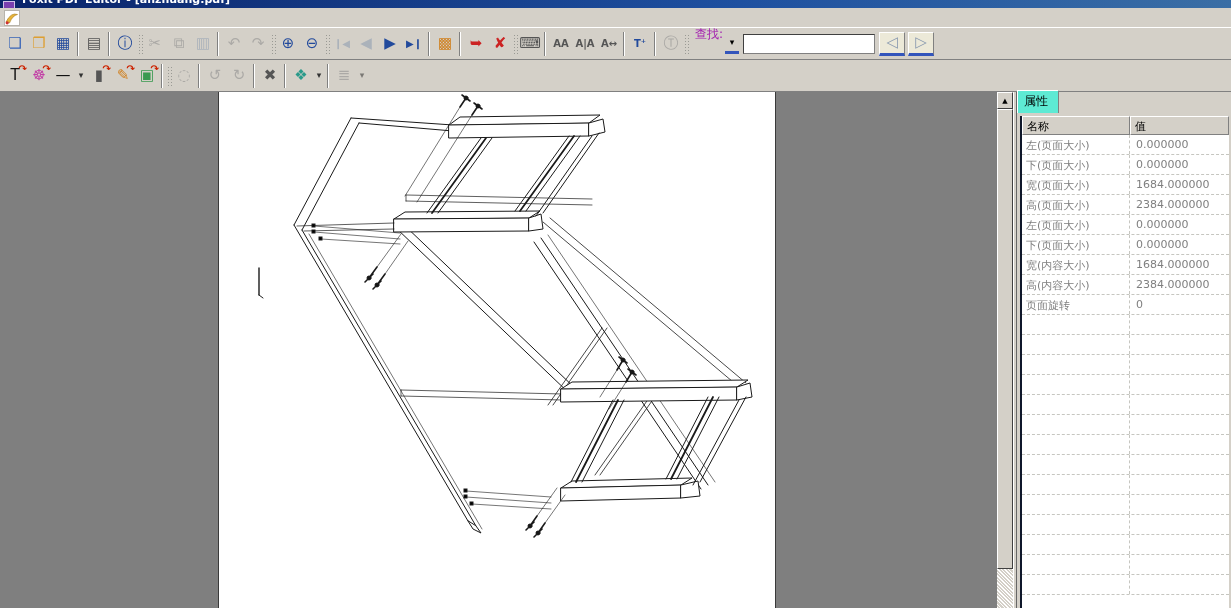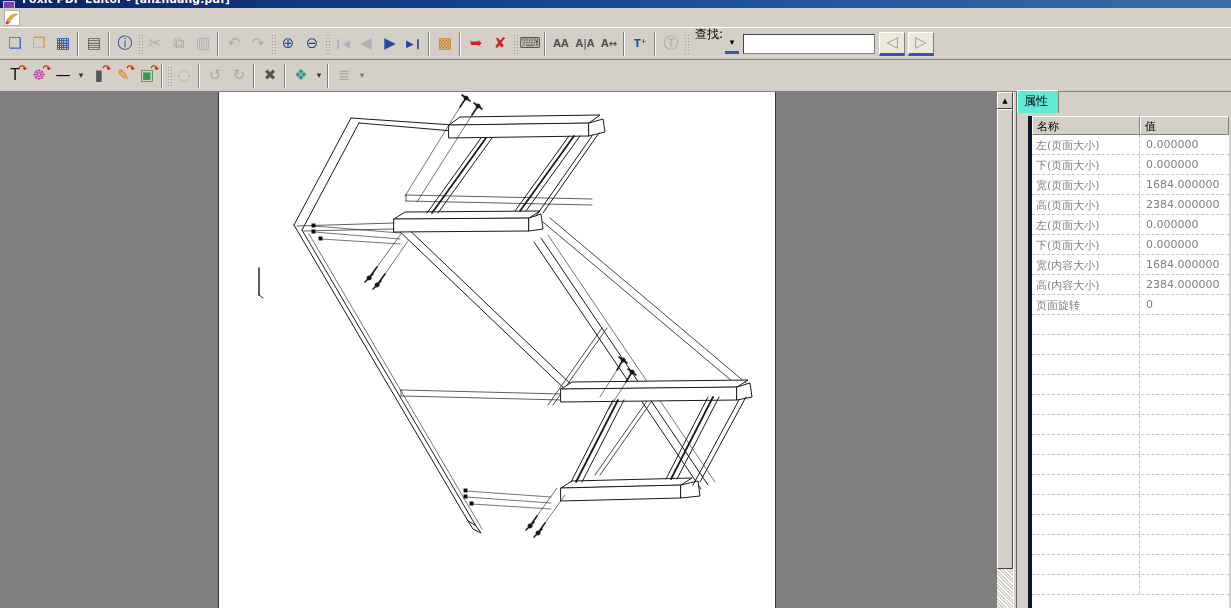--- a/index.html
+++ b/index.html
@@ -39,21 +39,21 @@
   .redarrow::after { content:"↷"; position:absolute; top:-1px; right:0; color:#cc2200;
     font-size:10px; font-weight:bold; }
   .bluebar { border-bottom:3px solid #3355bb !important; }
   .raisedbtn { background:#ece9d8; border-top:1px solid #fff; border-left:1px solid #fff;
     border-right:1px solid #808080; border-bottom:1px solid #808080; }
   .c-blue{color:#3a66b8}.c-dblue{color:#224a9c}.c-yellow{color:#dd9f33}.c-gray{color:#8b8b8b}
   .c-dgray{color:#555}.c-red{color:#cc2222}.c-mag{color:#c23fa6}.c-green{color:#3a9a50}
   .c-teal{color:#2a9a8a}.c-black{color:#111}.c-orange{color:#d08020}.c-slate{color:#8a9ab0}
 
   .findwrap { display:flex; align-items:center; margin-left:2px; }
-  .findlabel { margin:0 2px 18px 4px; color:#000000; }
+  .findlabel { margin:0 2px 18px 4px; color:#a21caf; }
   .finddd { width:14px; height:20px; display:flex; align-items:center; justify-content:center;
     font-size:9px; border-bottom:3px solid #3355bb; }
   .findinput { width:132px; height:20px; border:1px solid #808080; border-top:1px solid #404040;
     border-left:1px solid #404040; background:#fff; margin:0 4px; font-size:11px; padding:0 3px; }
   .findnav { width:26px; height:24px; margin-right:3px; display:flex; align-items:center;
     justify-content:center; }
 
   
   .main { display:flex; height:516px; position:relative; }
   .workspace { width:997px; height:516px; background:#7f7f7f; position:relative; overflow:hidden; }
@@ -75,22 +75,22 @@
   .panel { width:215px; height:516px; background:#d4d0c8; border-left:1px solid #666;
     display:flex; flex-direction:column; font-size:11px; }
   .cap-row { height:21px; display:flex; align-items:flex-end; }
   .cap-tab { padding:2px 10px 3px 6px; background:#5eead4; border-top:1px solid #fff;
     border-left:1px solid #fff; border-right:1px solid #808080; font-size:12px; color:#000; }
   .tab-row { height:21px; display:flex; align-items:flex-end; border-bottom:1px solid #808080;
     padding-left:2px; }
   .tab { padding:2px 12px 3px 8px; background:#d4d0c8; border-top:1px solid #fff;
     border-left:1px solid #fff; border-right:1px solid #808080; border-bottom:1px solid #d4d0c8;
     margin-bottom:-1px; color:#000; }
-  .grid { flex:1; display:flex; flex-direction:column; background:#fff; margin:3px 2px 0 11px;
-    border-left:4px solid #0f172a; overflow:hidden; }
+  .grid { flex:1; display:flex; flex-direction:column; background:#fff; margin:3px 2px 0 3px;
+    border-left:2px solid #0f172a; overflow:hidden; }
   .ghead { display:flex; height:19px; flex:none; }
   .gcell { background:#d4d0c8; border-top:1px solid #fff; border-left:1px solid #fff;
     border-right:1px solid #808080; border-bottom:1px solid #808080; padding:2px 4px; color:#000; }
   .gcell.n { width:108px; flex:none; } .gcell.v { flex:1; }
   .prow { display:flex; height:20px; flex:none; border-bottom:1px dashed #c6c6c0; }
   .prow .pl { width:108px; flex:none; border-right:1px dashed #c6c6c0; padding:3px 0 0 4px;
     color:#7f7f7f; white-space:nowrap; overflow:hidden; }
   .prow .pv { flex:1; padding:3px 0 0 6px; color:#7f7f7f; white-space:nowrap; }
 </style>
 </head>

